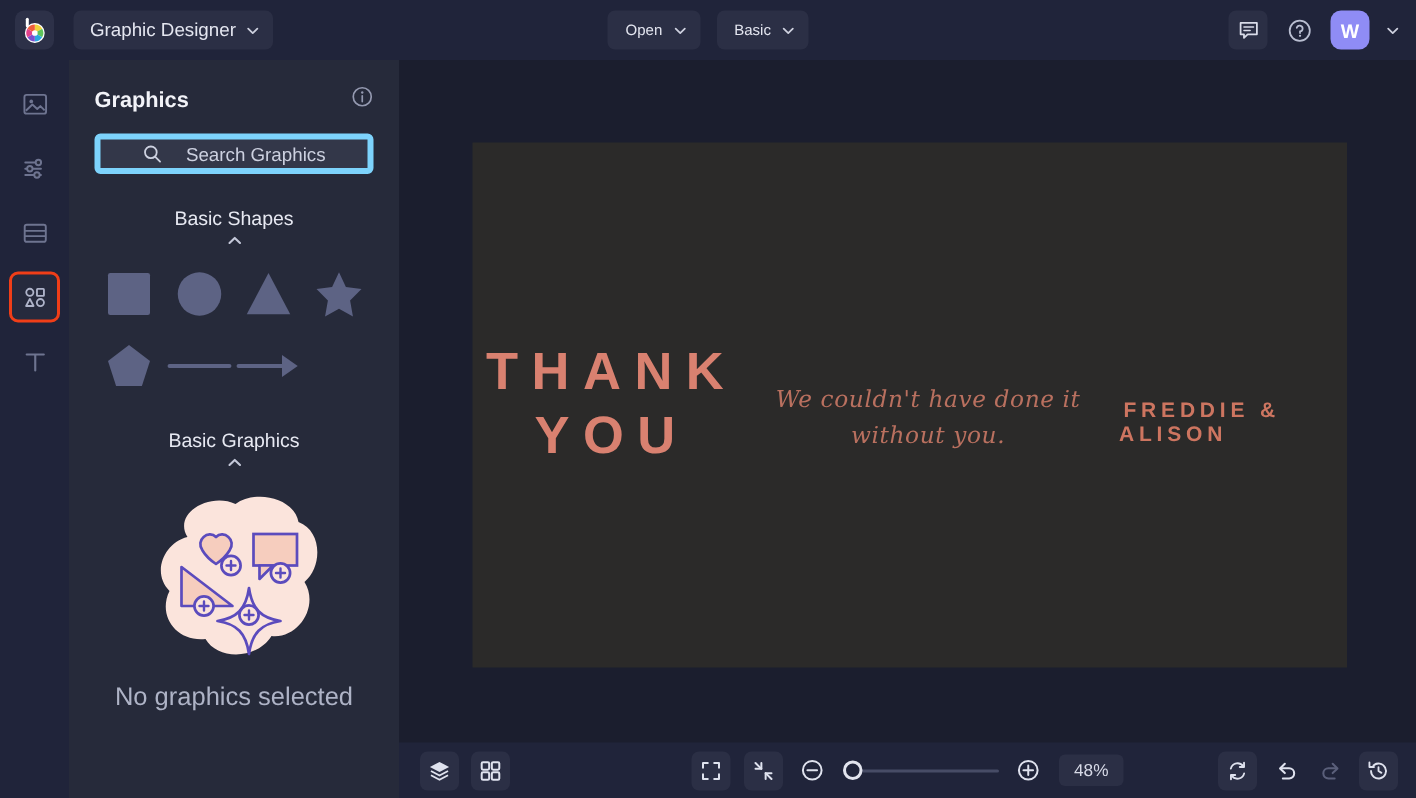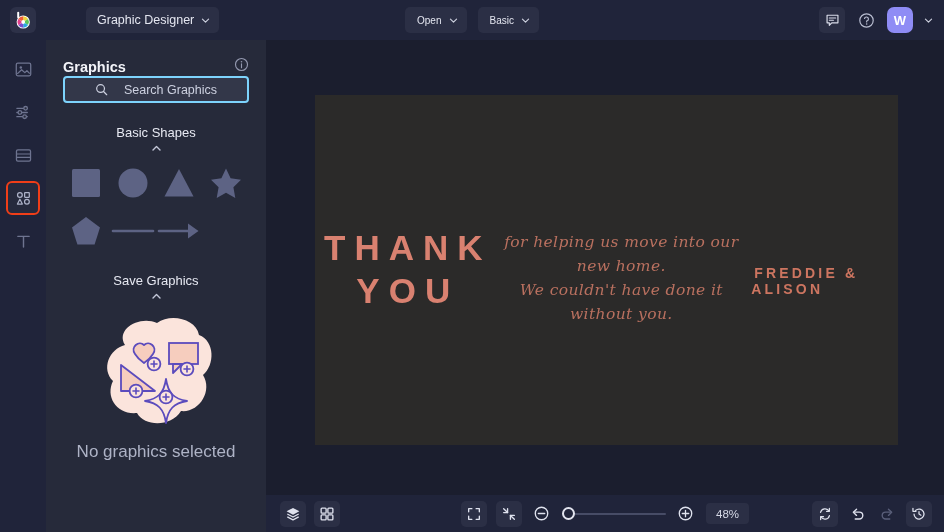--- a/index.html
+++ b/index.html
@@ -9,21 +9,21 @@
     background: #1b1e2e;
     font-family: "Liberation Sans", sans-serif;
     -webkit-font-smoothing: antialiased;
   }
   .app { position: relative; width: 944px; height: 532px; }
 
   
   .topbar {
     position: absolute; left: 0; top: 0; width: 944px; height: 40px;
     background: #20243a;
-    display: flex; align-items: center; gap: 37px;
+    display: flex; align-items: center;
   }
   .logo {
     width: 26px; height: 26px; margin-left: 10px;
     border-radius: 6px; background: #2d3148;
     display: flex; align-items: center; justify-content: center;
     flex: none;
   }
   .logo svg { display: block; }
 
   .doc-chip {
@@ -95,23 +95,23 @@
   .panel-title { color: #f2f3f8; font-size: 14.5px; font-weight: bold; }
   .info-i { cursor: pointer; }
 
   .btn-primary {
     margin-top: 12px; height: 26px; width: 100%;
     background: #9a98f7; border-radius: 5px;
     display: flex; align-items: center; justify-content: center;
     color: #1b1e2e; font-size: 12.5px; cursor: pointer;
   }
   .searchbox {
-    margin-top: 0; height: 27px; width: 100%;
+    margin-top: 12px; height: 27px; width: 100%;
     background: #333749; border-radius: 4px;
-    border: 2px solid #7dd3fc;
+    border: 4px solid #7dd3fc;
     display: flex; align-items: center; justify-content: center; gap: 8px;
     color: #cdd1e0; font-size: 12.5px; cursor: text;
   }
 
   .section-head {
     margin-top: 22px;
     display: flex; align-items: center; justify-content: space-between;
     cursor: pointer;
     flex-direction: column;
   }
@@ -390,21 +390,21 @@
       <div class="shape-cell">
         <svg width="44" height="34" viewBox="0 0 44 34">
           <path d="M2 17 h36" stroke="#5d6384" stroke-width="2.6" stroke-linecap="round"></path>
           <path d="M31 9.6 L41.5 17 L31 24.4 Z" fill="#5d6384"></path>
         </svg>
       </div>
       <div class="shape-cell"></div>
     </div>
 
     <div class="section-head">
-      <span class="section-title">Save Graphics</span>
+      <span class="section-title">Basic Graphics</span>
       <span class="caret">
         <svg viewBox="0 0 11 11" width="11" height="11">
             <path d="M2 7 L5.5 3.6 L9 7" fill="none" stroke="#c3c7d8" stroke-width="1.4" stroke-linecap="round" stroke-linejoin="round"></path>
           </svg>
       </span>
     </div>
 
     <div class="graphic-art">
       <svg width="122" height="122" viewBox="0 0 122 122">
         <path d="M30 34 C20 18, 45 4, 62 12 C76 2, 101 8, 104 24 C120 30, 120 54, 108 64
@@ -429,21 +429,20 @@
     <div class="empty-label">No graphics selected</div>
   </div>
 
   <div class="canvas-area">
     <div class="artboard">
       <div class="thank">
         <div>THANK</div>
         <div>YOU</div>
       </div>
       <div class="script">
-        <div>for helping us move into our new home.</div>
         <div>We couldn't have done it without you.</div>
       </div>
       <div class="names">FREDDIE &amp; ALISON</div>
     </div>
   </div>
 
   <div class="bottombar">
 
     <div class="bb-left">
       <div class="tool-sq">

